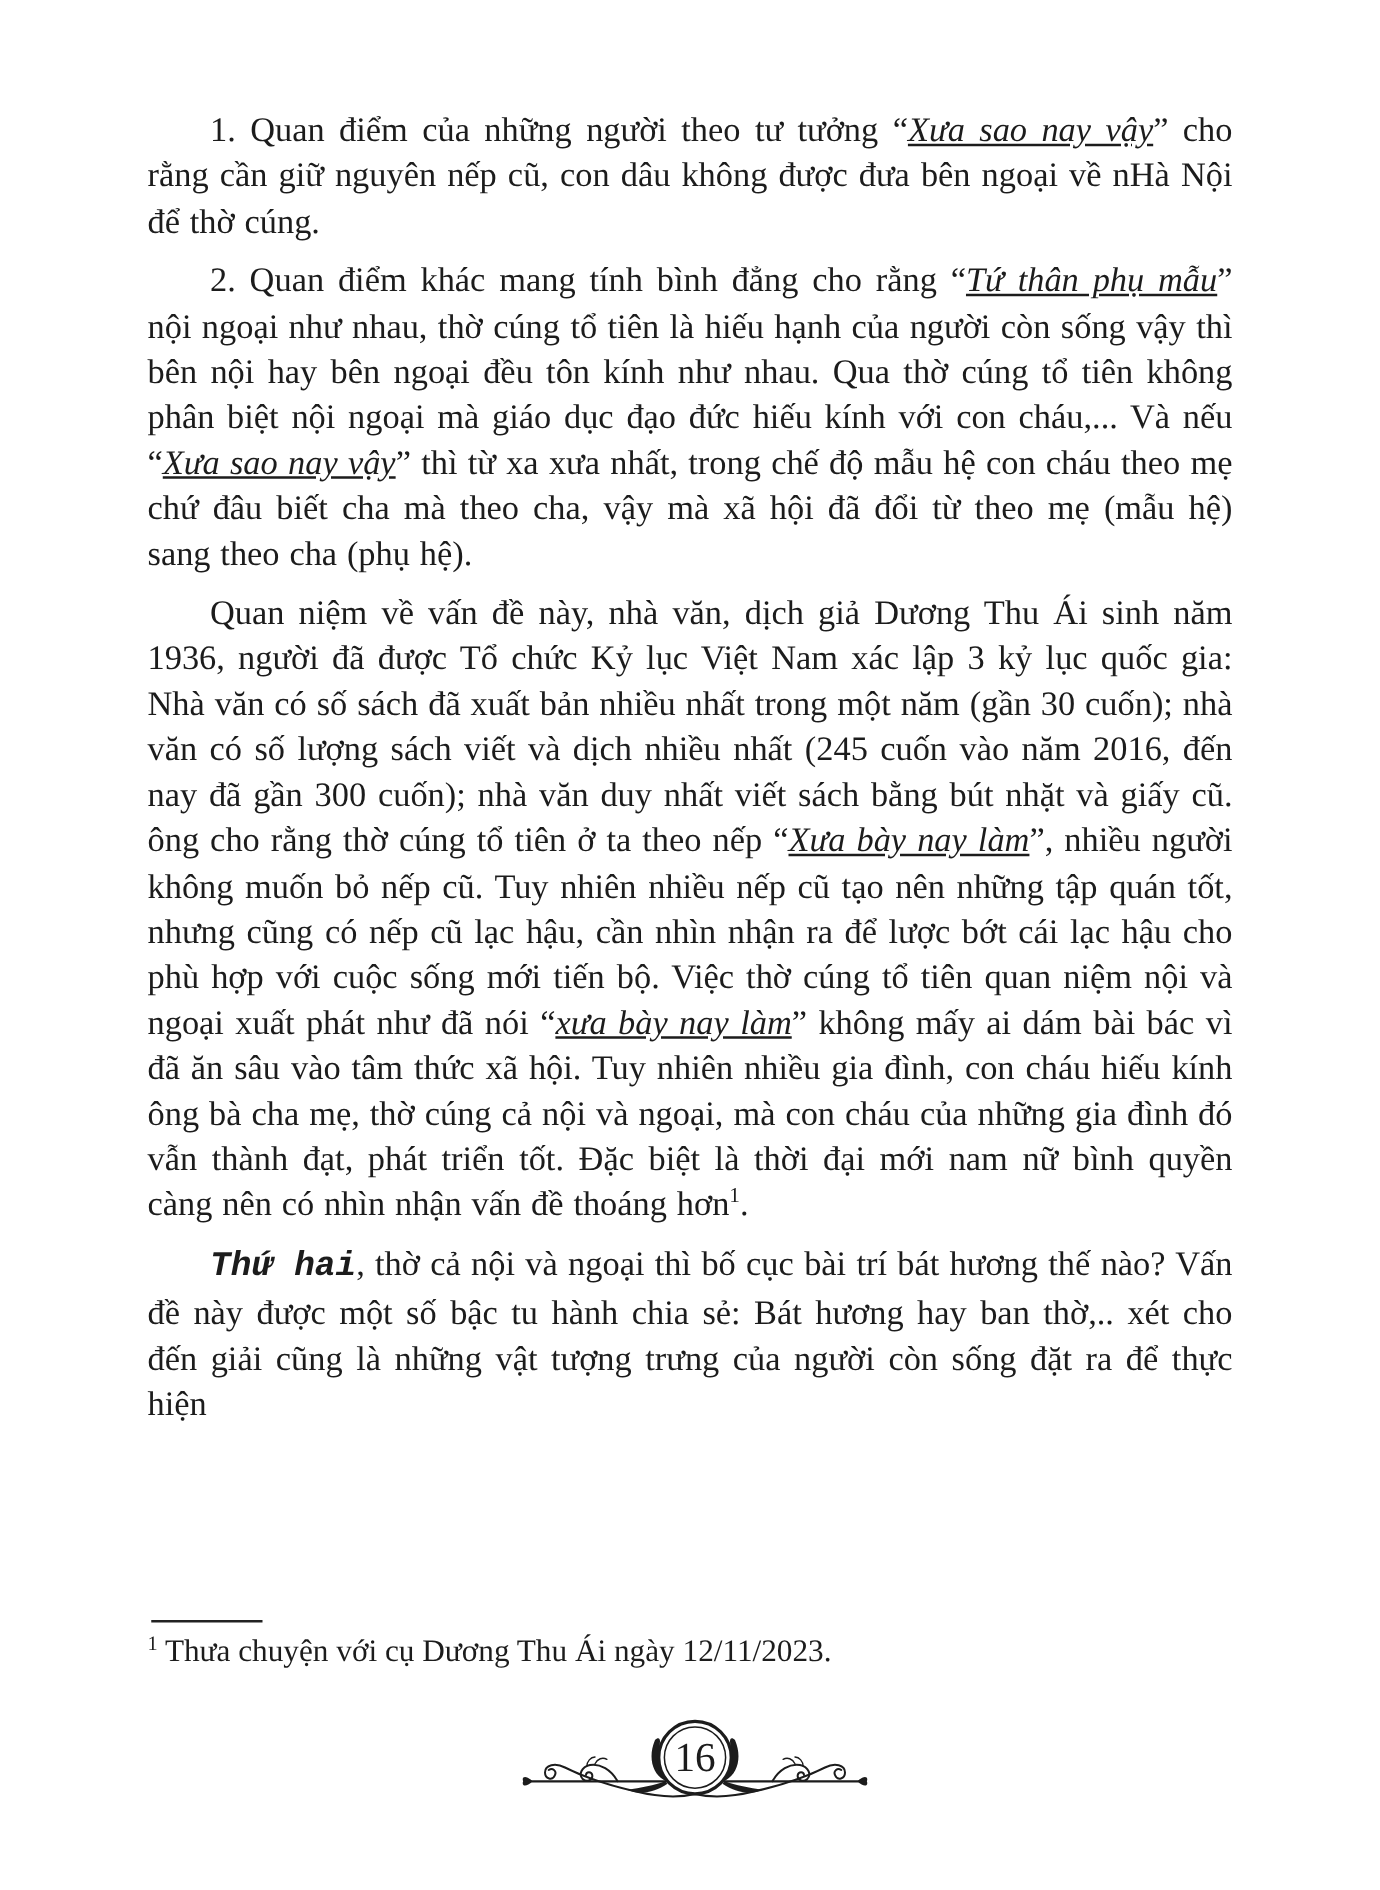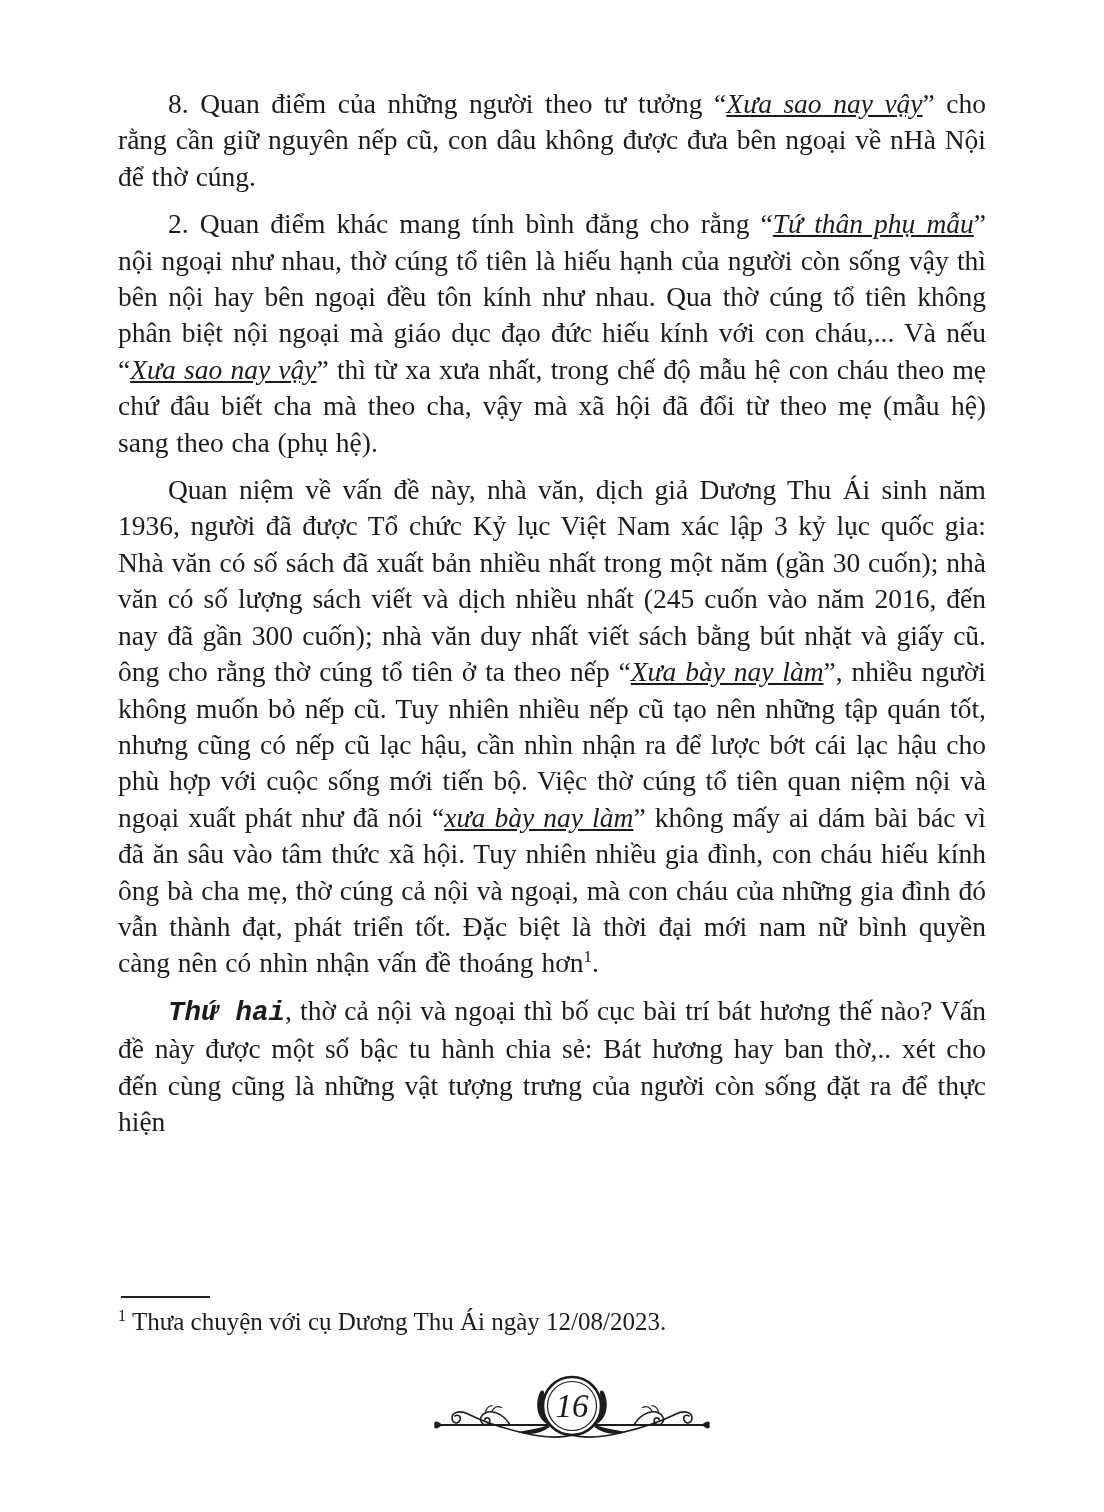--- a/index.html
+++ b/index.html
@@ -53,48 +53,47 @@
     font-size: 25px;
     line-height: 34px;
   }
   .footnote sup {
     font-size: 0.65em;
     line-height: 0;
     vertical-align: super;
   }
   .ornament {
     position: absolute;
-    left: 432px;
+    left: 416px;
     top: 1370px;
     width: 280px;
     height: 92px;
-    font-style: italic;
   }
   .ornament svg { display: block; }
   .ornament text {
     font-family: "Liberation Serif", "DejaVu Serif", serif;
     font-size: 33px;
     fill: #1c1c1c;
   }
 </style>
 </head>
 <body>
 
 <div class="page">
 
   <div class="body-text">
-      <p class="para"><span>8. Quan điểm của những người theo tư tưởng “</span><span class="it">Xưa sao nay vậy</span><span>” cho rằng cần giữ nguyên nếp cũ, con dâu không được đưa bên ngoại về nHà Nội để thờ cúng.</span></p>
+      <p class="para"><span>1. Quan điểm của những người theo tư tưởng “</span><span class="it">Xưa sao nay vậy</span><span>” cho rằng cần giữ nguyên nếp cũ, con dâu không được đưa bên ngoại về nHà Nội để thờ cúng.</span></p>
       <p class="para"><span>2. Quan điểm khác mang tính bình đẳng cho rằng “</span><span class="it">Tứ thân phụ mẫu</span><span>” nội ngoại như nhau, thờ cúng tổ tiên là hiếu hạnh của người còn sống vậy thì bên nội hay bên ngoại đều tôn kính như nhau. Qua thờ cúng tổ tiên không phân biệt nội ngoại mà giáo dục đạo đức hiếu kính với con cháu,... Và nếu “</span><span class="it">Xưa sao nay vậy</span><span>” thì từ xa xưa nhất, trong chế độ mẫu hệ con cháu theo mẹ chứ đâu biết cha mà theo cha, vậy mà xã hội đã đổi từ theo mẹ (mẫu hệ) sang theo cha (phụ hệ).</span></p>
       <p class="para"><span>Quan niệm về vấn đề này, nhà văn, dịch giả Dương Thu Ái sinh năm 1936, người đã được Tổ chức Kỷ lục Việt Nam xác lập 3 kỷ lục quốc gia: Nhà văn có số sách đã xuất bản nhiều nhất trong một năm (gần 30 cuốn); nhà văn có số lượng sách viết và dịch nhiều nhất (245 cuốn vào năm 2016, đến nay đã gần 300 cuốn); nhà văn duy nhất viết sách bằng bút nhặt và giấy cũ. ông cho rằng thờ cúng tổ tiên ở ta theo nếp “</span><span class="it">Xưa bày nay làm</span><span>”, nhiều người không muốn bỏ nếp cũ. Tuy nhiên nhiều nếp cũ tạo nên những tập quán tốt, nhưng cũng có nếp cũ lạc hậu, cần nhìn nhận ra để lược bớt cái lạc hậu cho phù hợp với cuộc sống mới tiến bộ. Việc thờ cúng tổ tiên quan niệm nội và ngoại xuất phát như đã nói “</span><span class="it">xưa bày nay làm</span><span>” không mấy ai dám bài bác vì đã ăn sâu vào tâm thức xã hội. Tuy nhiên nhiều gia đình, con cháu hiếu kính ông bà cha mẹ, thờ cúng cả nội và ngoại, mà con cháu của những gia đình đó vẫn thành đạt, phát triển tốt. Đặc biệt là thời đại mới nam nữ bình quyền càng nên có nhìn nhận vấn đề thoáng hơn</span><sup>1</sup><span>.</span></p>
-      <p class="para"><span class="bit">Thứ hai</span><span>, thờ cả nội và ngoại thì bố cục bài trí bát hương thế nào? Vấn đề này được một số bậc tu hành chia sẻ: Bát hương hay ban thờ,.. xét cho đến cùng cũng là những vật tượng trưng của người còn sống đặt ra để thực hiện</span></p>
+      <p class="para"><span class="bit">Thứ hai</span><span>, thờ cả nội và ngoại thì bố cục bài trí bát hương thế nào? Vấn đề này được một số bậc tu hành chia sẻ: Bát hương hay ban thờ,.. xét cho đến giải cũng là những vật tượng trưng của người còn sống đặt ra để thực hiện</span></p>
     </div>
 
   <div class="footnote-divider"></div>
 
-  <div class="footnote"><sup>1</sup><span> Thưa chuyện với cụ Dương Thu Ái ngày 12/08/2023.</span></div>
+  <div class="footnote"><sup>1</sup><span> Thưa chuyện với cụ Dương Thu Ái ngày 12/11/2023.</span></div>
 
   <div class="ornament">
     <svg width="280" height="92" viewBox="0 0 280 92">
       <defs>
         <g id="fl" stroke="#1c1c1c" fill="none" stroke-width="1.6" stroke-linecap="round">
 
           <line x1="8" y1="55" x2="122" y2="55" stroke-width="1.8"></line>
 
           <path d="M10 55 C 5 50, 1 51, 2.5 55 C 1 59, 5 60, 10 55 Z" fill="#1c1c1c" stroke="none"></path>
 

